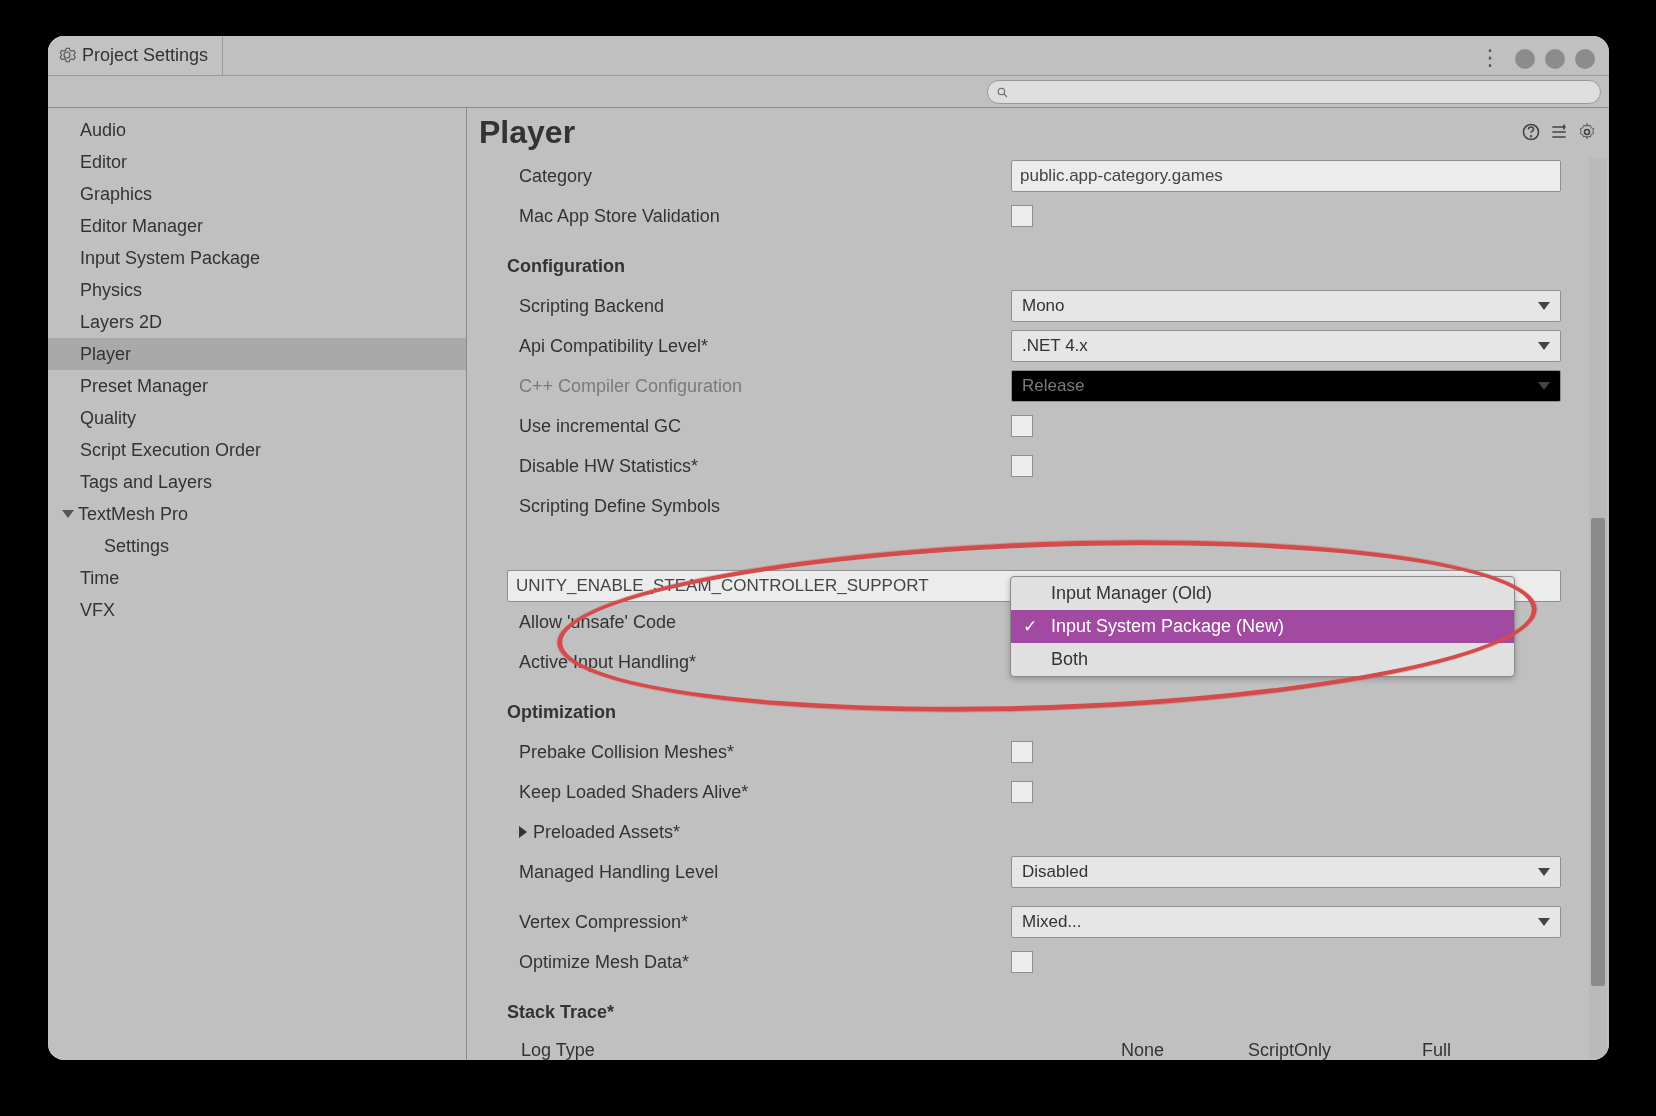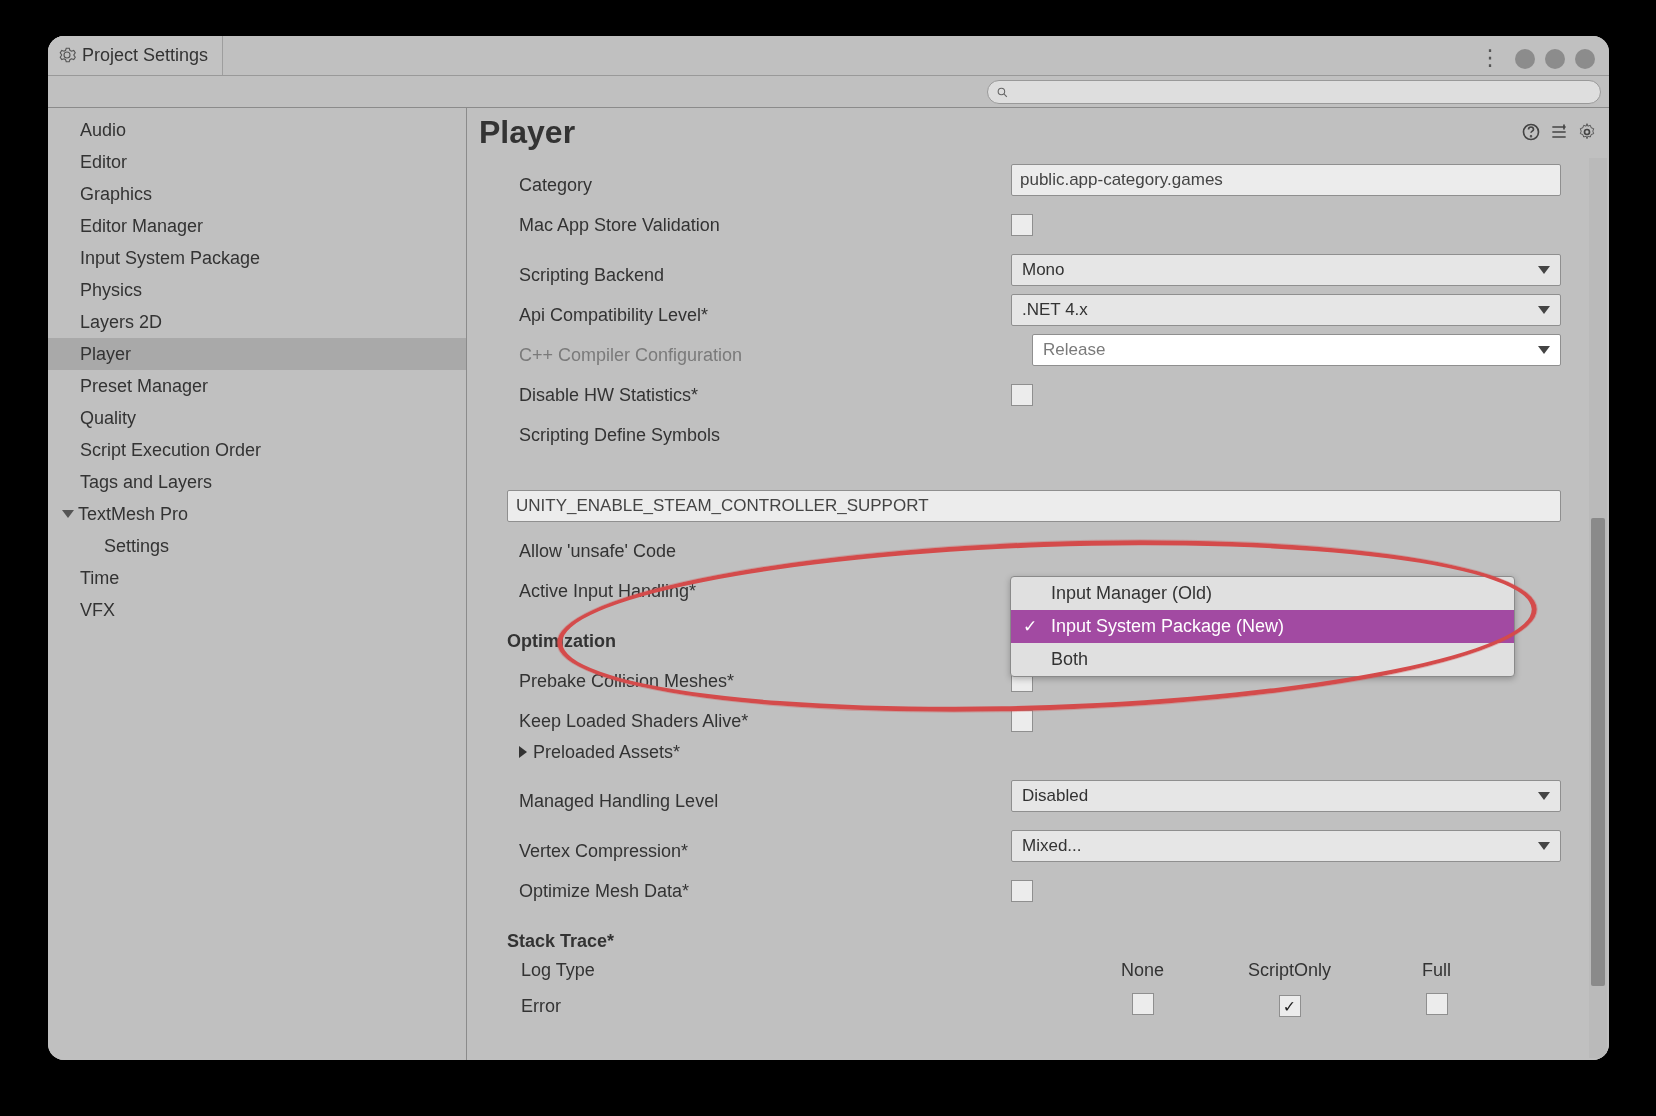--- a/index.html
+++ b/index.html
@@ -117,21 +117,21 @@
     overflow:hidden;
     background:#c0c0c0;
   }
   .content {
     position:absolute;
     left: 40px; right: 48px; top:0;
     display:flex; flex-direction:column;
   }
   .row {
     display:flex;
-    align-items:flex-end;
+    align-items:center;
     min-height: 40px;
   }
   .row-label {
     flex: 0 0 504px;
     font-size: 18px;
     color:#333;
     padding-left: 12px;
   }
   .row-label.bold { font-weight:700; padding-left:0; }
   .row-label.faded { color:#7a7a7a; }
@@ -159,21 +159,21 @@
     height: 32px;
     background: #e6e6e6;
     border: 1px solid #8f8f8f;
     border-radius: 2px;
     display:flex; align-items:center;
     padding: 0 10px;
     font-size: 17px;
     color:#333;
     position:relative;
   }
-  .dropdown.faded { color:#7a7a7a; background:#ffffff;margin-left:21px; }
+  .dropdown.faded { color:#7a7a7a; background:#000000; }
   .dd-chev {
     margin-left:auto;
     width:0;height:0;
     border-left:6px solid transparent;border-right:6px solid transparent;border-top:8px solid #444;
   }
   .section-gap { height: 10px; }
   .full-row { min-height: 40px; display:flex; align-items:center; }
   .full-row .text-input { flex:1;margin-top:44px; }
   .foldout-row { display:flex; align-items:center; min-height:40px; gap:6px; padding-left:12px; font-size:18px;}
   .triangle-right { width:0;height:0;border-top:6px solid transparent;border-bottom:6px solid transparent;border-left:8px solid #333;}
@@ -358,20 +358,23 @@
             </div>
 
             <div class="row">
               <div class="row-label">Mac App Store Validation</div>
               <div class="row-value">
                   <span class="checkbox"></span>
                 </div>
             </div>
 
             <div class="section-gap"></div>
+            <div class="row">
+                <div class="row-label bold">Configuration</div>
+              </div>
 
             <div class="row">
               <div class="row-label">Scripting Backend</div>
               <div class="row-value">
                 <div class="dropdown">
                   <span>Mono</span>
                   <span class="dd-chev"></span>
                 </div>
               </div>
             </div>
@@ -389,20 +392,26 @@
             <div class="row">
               <div class="row-label faded">C++ Compiler Configuration</div>
               <div class="row-value">
                 <div class="dropdown faded">
                   <span>Release</span>
                   <span class="dd-chev"></span>
                 </div>
               </div>
             </div>
 
+            <div class="row">
+              <div class="row-label">Use incremental GC</div>
+              <div class="row-value">
+                  <span class="checkbox"></span>
+                </div>
+            </div>
 
             <div class="row">
               <div class="row-label">Disable HW Statistics*</div>
               <div class="row-value">
                   <span class="checkbox"></span>
                 </div>
             </div>
 
             <div class="row">
               <div class="row-label">Scripting Define Symbols</div>

